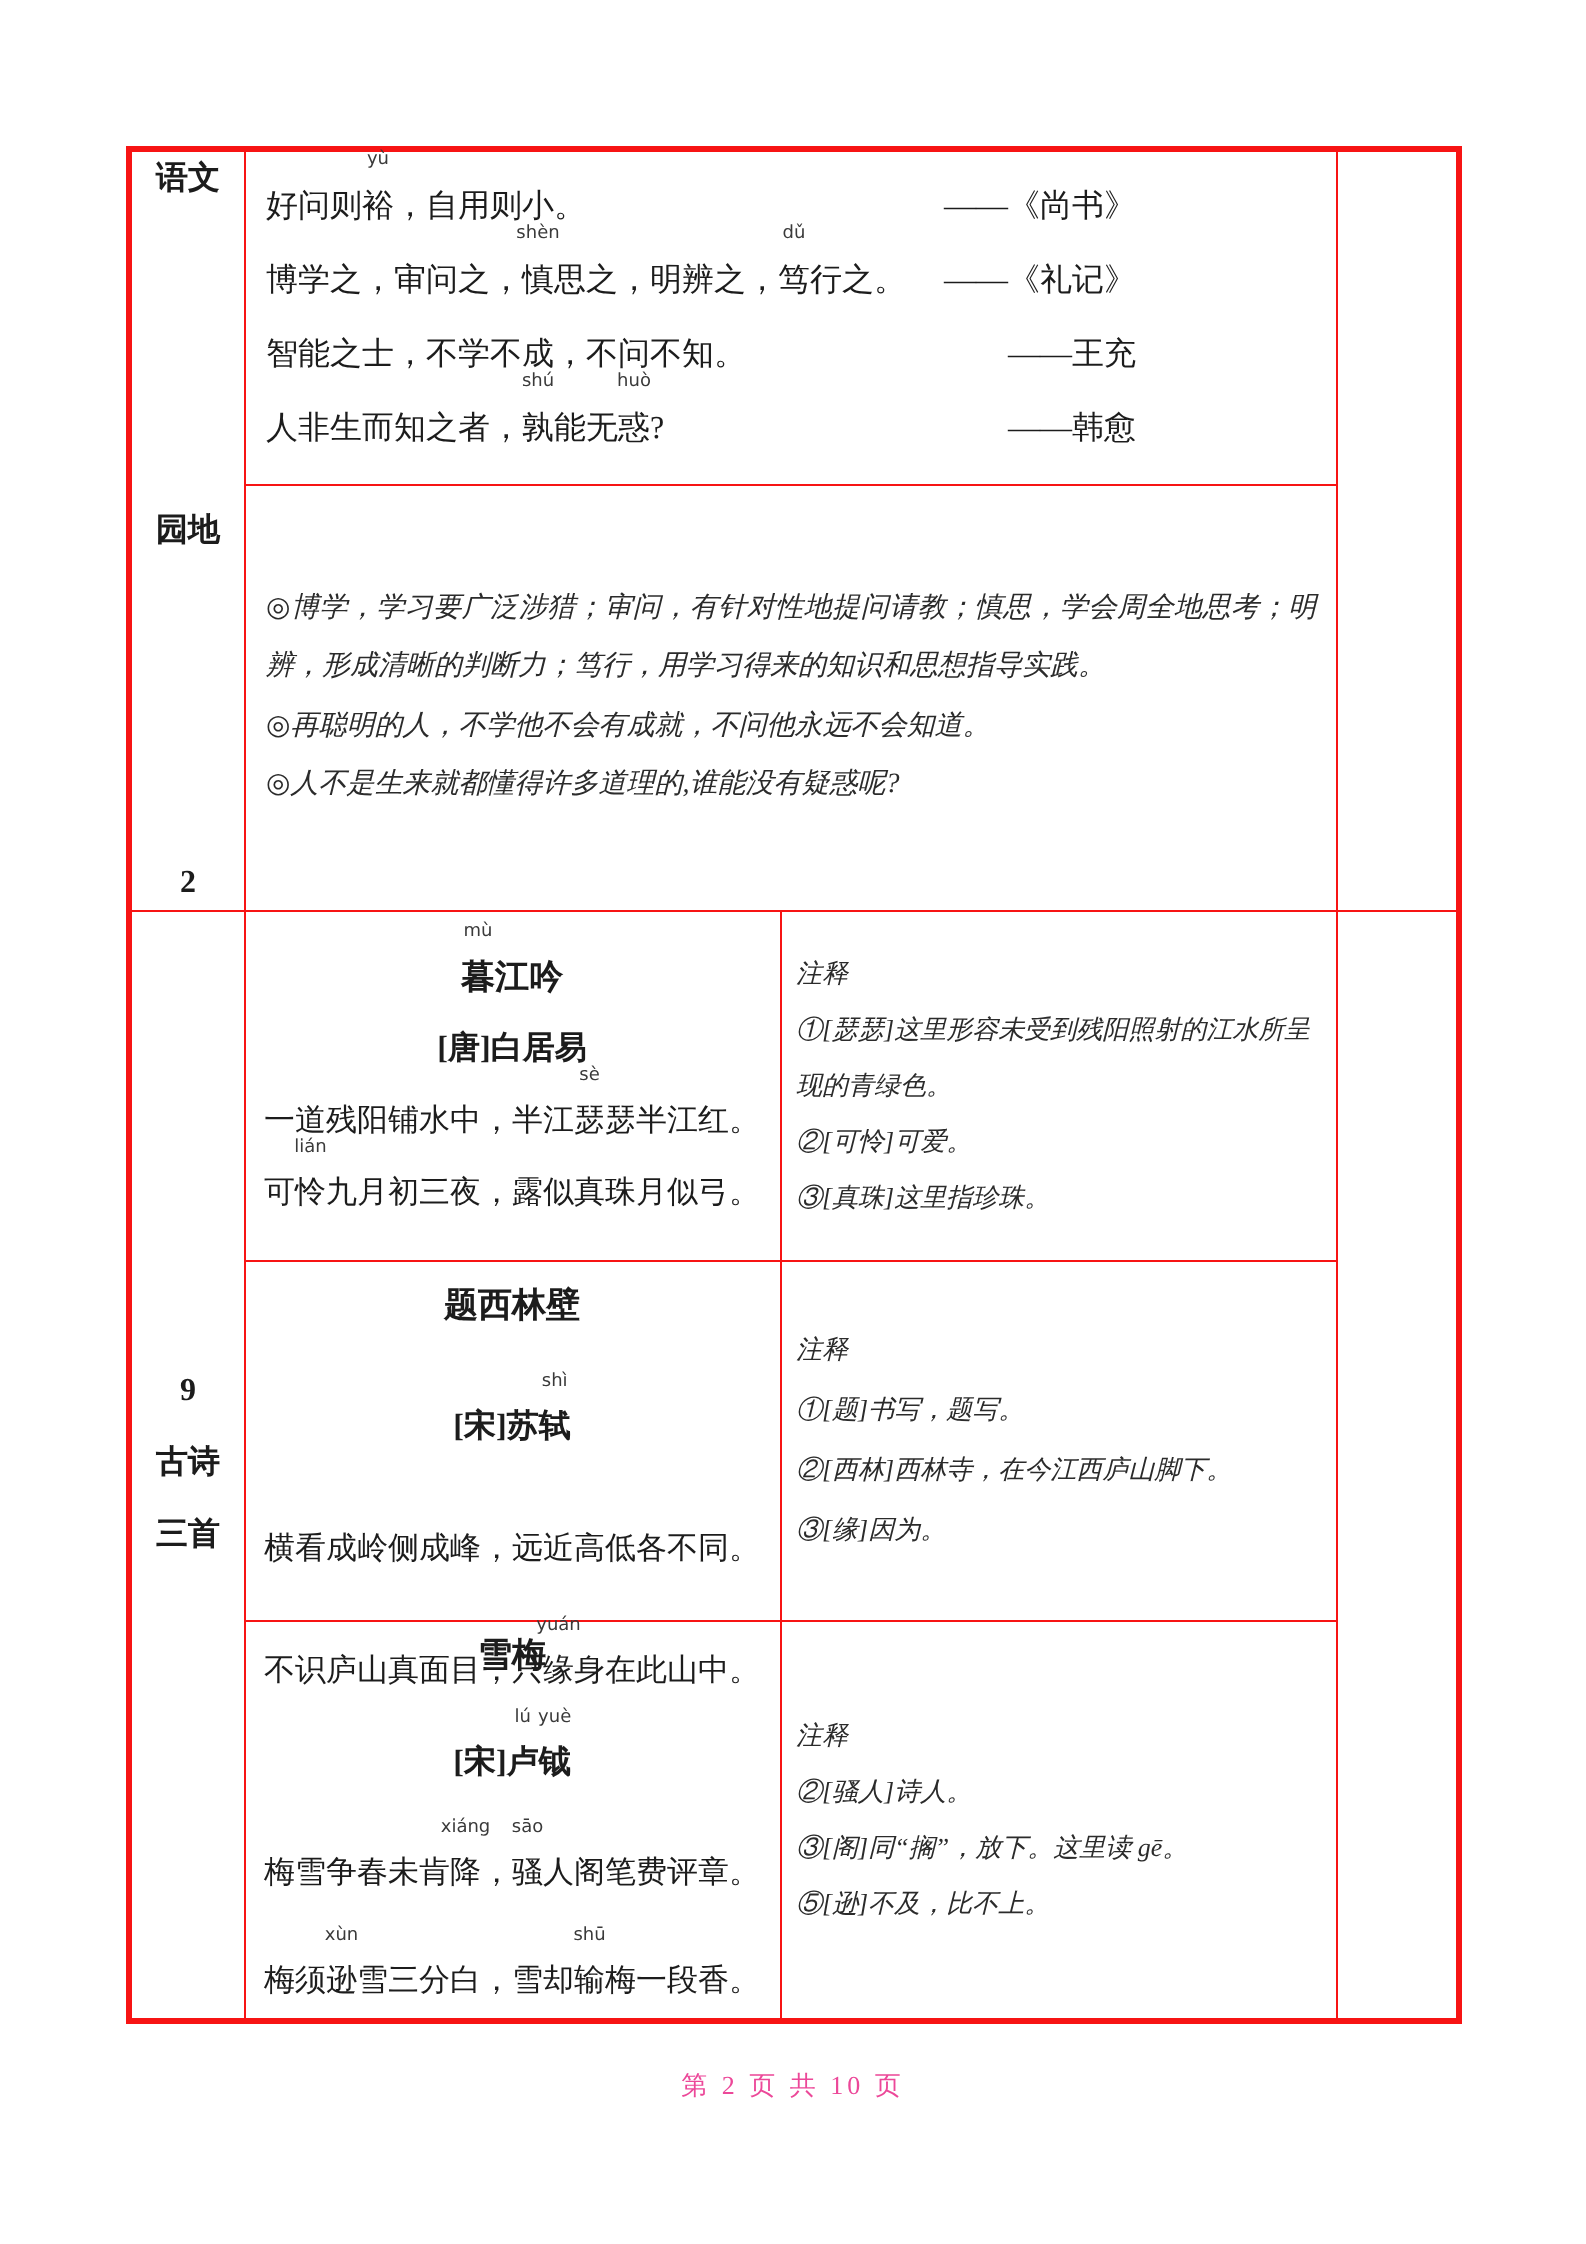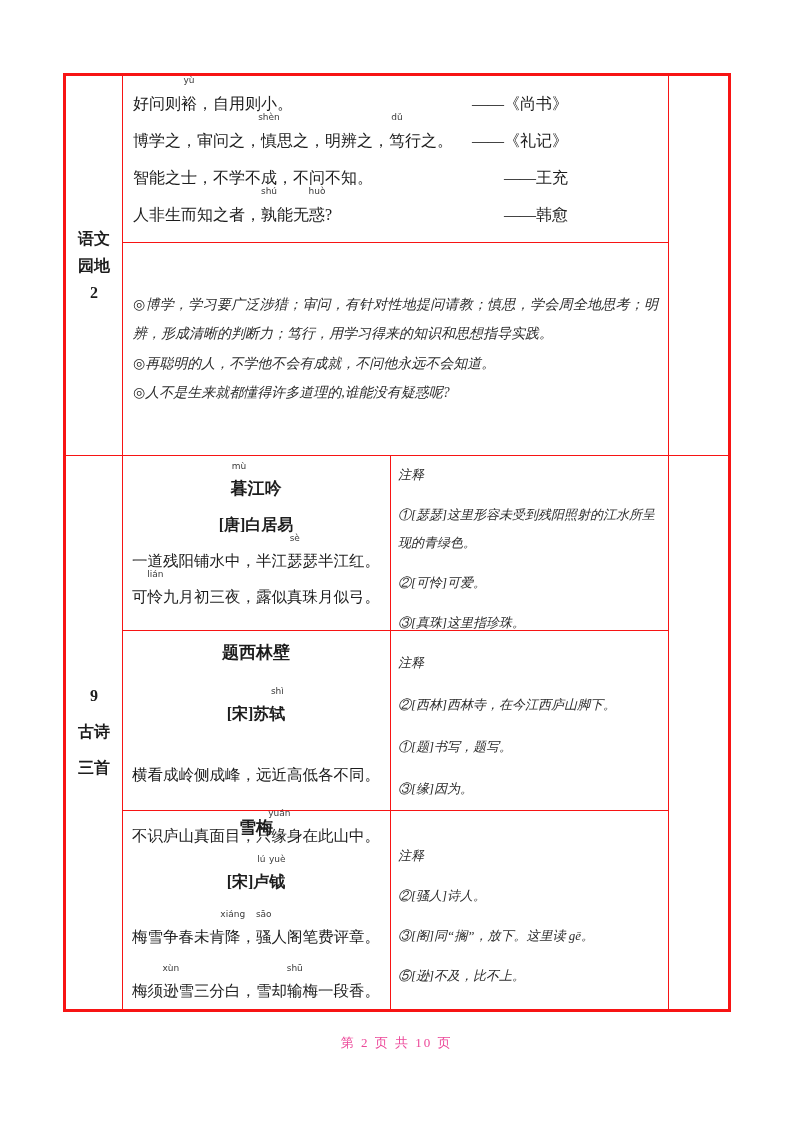--- a/index.html
+++ b/index.html
@@ -6,21 +6,21 @@
   .page{position:relative;width:793px;height:1122px;background:#fff;overflow:hidden;
         font-family:"Liberation Serif","DejaVu Serif",serif;color:#1c1c1c;}
   .doc-table{position:absolute;left:63px;top:73px;width:668px;height:939px;
         border:3px solid #f71414;box-sizing:border-box;}
   .gl{position:absolute;background:#f71414;}
   .gl.v{width:1px;} .gl.h{height:1px;}
   .cell{position:absolute;box-sizing:border-box;}
   
   .label{display:flex;flex-direction:column;align-items:center;justify-content:center;
          font-weight:bold;font-size:16px;}
-  .label1{left:0;top:0;width:56px;height:379px;}
+  .label1{left:0;top:0;width:56px;height:379px;justify-content:space-between;}
   .label1 .label-line{line-height:27px;}
   .label2{left:0;top:379px;width:56px;height:554px;}
   .label2 .label-line{line-height:36px;}
   
   .quotes{left:56px;top:0;width:546px;height:166px;display:flex;flex-direction:column;
           justify-content:center;padding:0 100px 0 11px;font-size:16px;}
   .quote-line{display:flex;justify-content:space-between;line-height:37px;white-space:nowrap;}
   
   .explanations{left:56px;top:166px;width:546px;height:213px;display:flex;flex-direction:column;
           justify-content:center;padding:0 10px 0 11px;font-size:14px;}
@@ -32,21 +32,21 @@
   .poem2{left:56px;top:578px;width:268px;height:180px;gap:25px;}
   .poem3{left:56px;top:734px;width:268px;height:199px;justify-content:space-between;}
   .poem .title{font-weight:bold;font-size:17px;line-height:36px;white-space:nowrap;}
   .poem .author{font-weight:bold;font-size:16px;line-height:36px;white-space:nowrap;}
   .poem .verse{font-size:15.5px;line-height:36px;white-space:nowrap;}
   
   .notes{display:flex;flex-direction:column;justify-content:center;padding:0 4px 0 8px;font-size:13px;}
   .notes1{left:324px;top:379px;width:278px;height:175px;}
   .notes2{left:324px;top:554px;width:278px;height:180px;}
   .notes3{left:324px;top:734px;width:278px;height:199px;}
-  .note-line{line-height:28px;margin-top:12px;}
+  .note-line{line-height:28px;}
   .notes2 .note-line{line-height:30px;}
   
   .rb{position:relative;display:inline-block;}
   .py{position:absolute;left:50%;top:-9px;transform:translateX(-50%);font-size:9px;line-height:1;
       color:#3a3a3a;font-family:"DejaVu Sans","Liberation Sans",sans-serif;font-style:normal;
       white-space:nowrap;font-weight:normal;}
   
   .footer{position:absolute;left:0;top:1034px;width:793px;text-align:center;font-size:13px;
       letter-spacing:2px;color:#ec4899;}
 </style>
@@ -112,22 +112,22 @@
         <div class="note-line">③[真珠]这里指珍珠。</div>
       </div>
     <div class="cell poem poem2" id="poem2">
         <div class="title"><span class="rb">题西林壁</span></div>
         <div class="author"><span class="rb">[宋]苏</span><span class="rb">轼<span class="py">shì</span></span></div>
         <div class="verse"><span class="rb">横看成岭侧成峰，远近高低各不同。</span></div>
         <div class="verse"><span class="rb">不识庐山真面目，只</span><span class="rb">缘<span class="py">yuán</span></span><span class="rb">身在此山中。</span></div>
       </div>
     <div class="cell notes kai notes2" id="notes2">
         <div class="note-line">注释</div>
+        <div class="note-line">①[题]书写，题写。</div>
         <div class="note-line">②[西林]西林寺，在今江西庐山脚下。</div>
-        <div class="note-line">①[题]书写，题写。</div>
         <div class="note-line">③[缘]因为。</div>
       </div>
     <div class="cell poem poem3" id="poem3">
         <div class="title"><span class="rb">雪梅</span></div>
         <div class="author"><span class="rb">[宋]</span><span class="rb">卢<span class="py">lú</span></span><span class="rb">钺<span class="py">yuè</span></span></div>
         <div class="verse"><span class="rb">梅雪争春未肯</span><span class="rb">降<span class="py">xiáng</span></span><span class="rb">，</span><span class="rb">骚<span class="py">sāo</span></span><span class="rb">人阁笔费评章。</span></div>
         <div class="verse"><span class="rb">梅须</span><span class="rb">逊<span class="py">xùn</span></span><span class="rb">雪三分白，雪却</span><span class="rb">输<span class="py">shū</span></span><span class="rb">梅一段香。</span></div>
       </div>
     <div class="cell notes kai notes3" id="notes3">
         <div class="note-line">注释</div>

